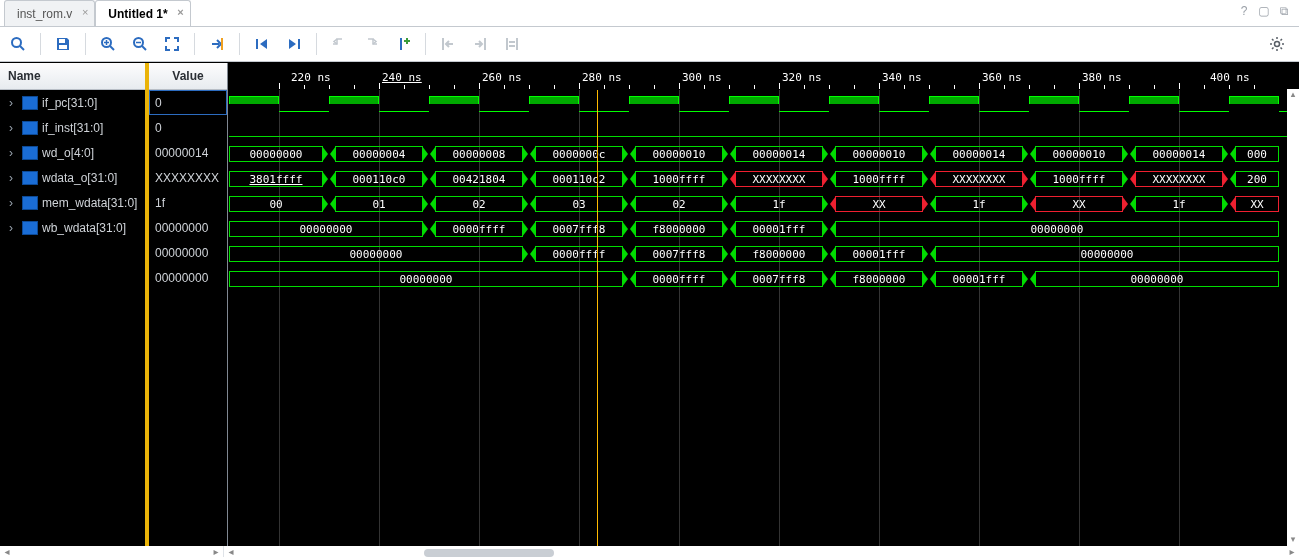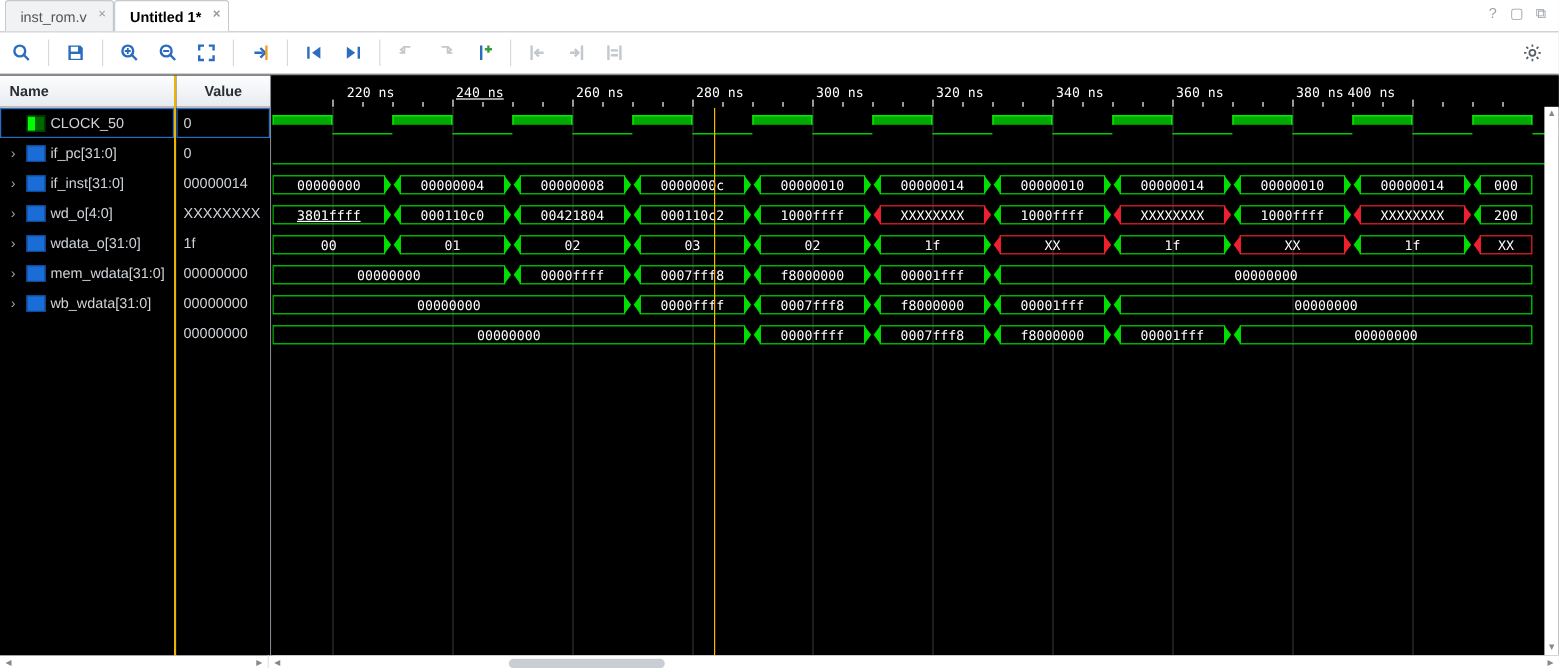--- a/index.html
+++ b/index.html
@@ -9,21 +9,21 @@
 .tab .x{position:absolute;right:6px;top:5px;color:#999;font-size:11px}
 .titleright{position:absolute;right:8px;top:4px;color:#9aa0a8;display:flex;gap:6px}
 .titleright span{width:14px;height:14px;display:inline-block;text-align:center;font-size:12px}
 .toolbar{height:34px;border-bottom:1px solid #c4c9cf;display:flex;align-items:center;padding:0 6px;gap:8px;position:relative}
 .sep{width:1px;height:22px;background:#d6dadf;margin:0 2px}
 .tb-btn{width:24px;height:24px;display:flex;align-items:center;justify-content:center;cursor:pointer;color:#2c6cc0;border-radius:2px}
 .tb-btn.dis{color:#c2c8ce;cursor:default}
 .gear{position:absolute;right:10px}
 .main{display:flex;height:calc(557px - 26px - 34px - 14px);border-top:1px solid #000}
 .panel{background:#000;display:flex;flex-direction:column}
-.panel.name{width:145px;border-right:2px solid #eab308}
+.panel.name{width:145px;border-right:4px solid #eab308}
 .panel.value{width:78px;border-right:1px solid #808892}
 .colhead{height:26px;background:linear-gradient(#fdfdfe,#e7ebef);border-bottom:1px solid #b8bec6;display:flex;align-items:center;padding:0 8px;font-weight:600;color:#2a2e34}
 .colhead.value{justify-content:center}
 .rows{flex:1;background:#000;position:relative}
 .row{height:25px;display:flex;align-items:center;color:#cfd3d8;font-size:12px;padding-left:6px;white-space:nowrap}
 .row.sel{outline:1px solid #2c6cc0;outline-offset:-1px;background:#000}
 .exp{color:#9aa4af;width:10px;text-align:center;margin-right:0}
 .sigicon{width:14px;height:12px;margin-right:4px;display:inline-block}
 .sigicon.bit{background:linear-gradient(to right,#0f0 0 6px,#060 6px 14px);border:1px solid #040}
 .sigicon.bus{background:#1a6dd6;border:1px solid #0d4a96}
@@ -179,26 +179,20 @@
         <circle cx="8" cy="8" r="2.5" fill="none" stroke="#5a6068" stroke-width="1.5"></circle>
         <path d="M8 1v2M8 13v2M1 8h2M13 8h2M3 3l1.5 1.5M11.5 11.5L13 13M13 3l-1.5 1.5M4.5 11.5L3 13" stroke="#5a6068" stroke-width="1.5"></path>
       </svg>
     </div>
 </div>
 
 <div class="main">
   <div class="panel name">
     <div class="colhead">Name</div>
     <div class="rows" id="name-rows">
-        <div class="row sel">
-          <span class="exp"></span>
-          <span style="width:6px"></span>
-          <span class="sigicon bit"></span>
-          <span>CLOCK_50</span>
-        </div>
         <div class="row">
           <span class="exp">›</span>
           <span style="width:6px"></span>
           <span class="sigicon bus"></span>
           <span>if_pc[31:0]</span>
         </div>
         <div class="row">
           <span class="exp">›</span>
           <span style="width:6px"></span>
           <span class="sigicon bus"></span>
@@ -286,21 +280,21 @@
         <div class="tick" style="left: 753px; bottom: 6px;">360 ns</div>
         <div class="tickl" style="left: 775px;"></div>
         <div class="tickl" style="left: 800px;"></div>
         <div class="tickl" style="left: 825px;"></div>
         <div class="tickl m" style="left: 850px;"></div>
         <div class="tick" style="left: 853px; bottom: 6px;">380 ns</div>
         <div class="tickl" style="left: 875px;"></div>
         <div class="tickl" style="left: 900px;"></div>
         <div class="tickl" style="left: 925px;"></div>
         <div class="tickl m" style="left: 950px;"></div>
-        <div class="tick" style="left: 896px; bottom: 6px;">400 ns</div>
+        <div class="tick" style="left: 981px; bottom: 6px;">400 ns</div>
         <div class="tickl" style="left: 975px;"></div>
         <div class="tickl" style="left: 1000px;"></div>
         <div class="tickl" style="left: 1025px;"></div>
       </div>
     <div class="waves" id="waves">
         <div class="gline" style="left: 50px;"></div>
         <div class="gline" style="left: 150px;"></div>
         <div class="gline" style="left: 250px;"></div>
         <div class="gline" style="left: 350px;"></div>
         <div class="gline" style="left: 450px;"></div>

